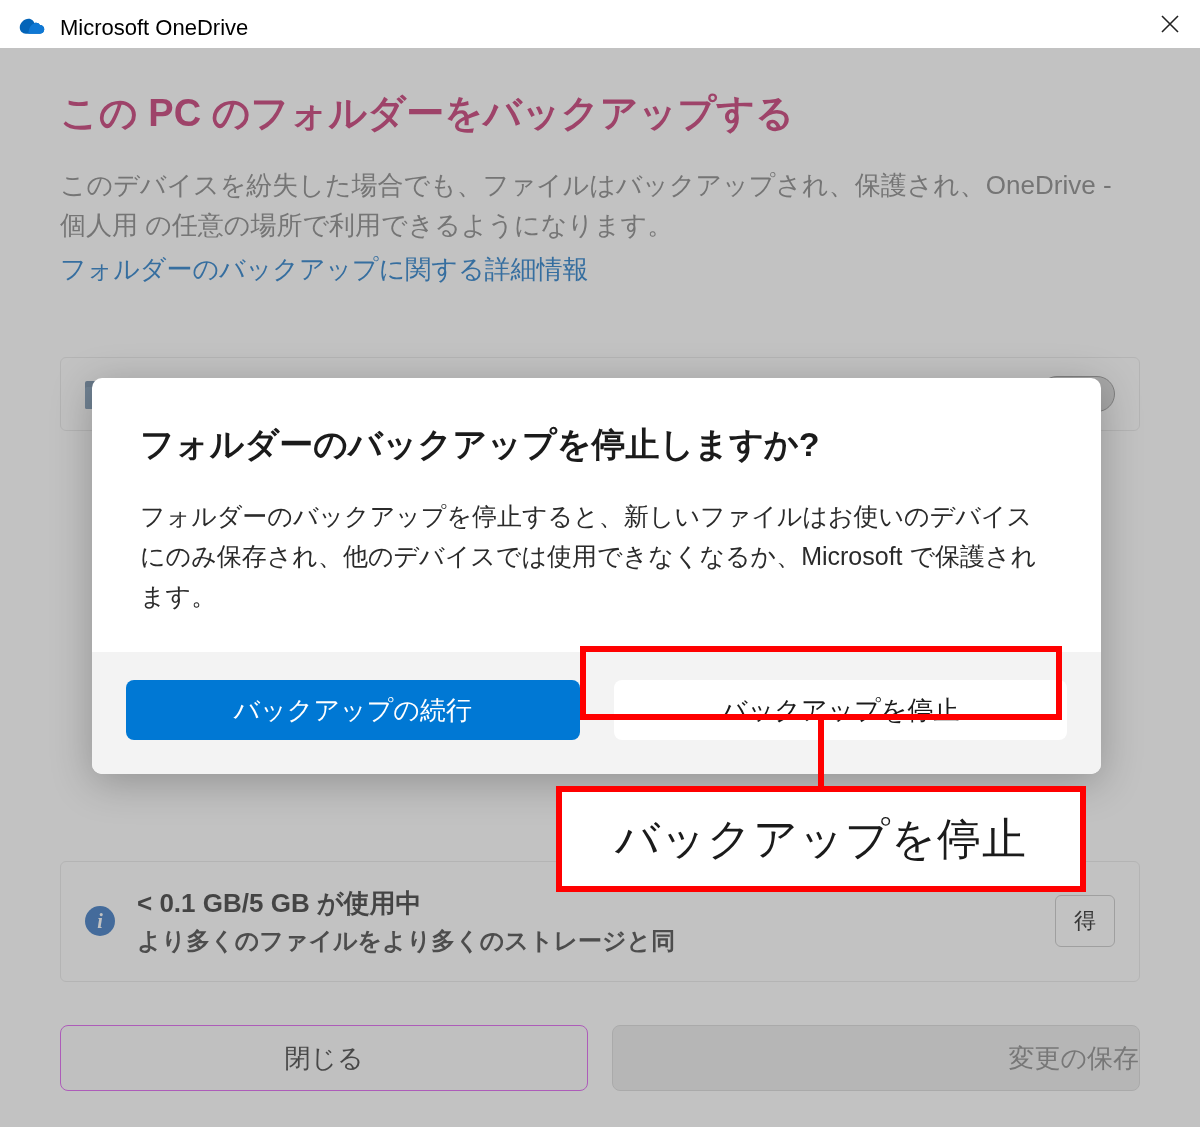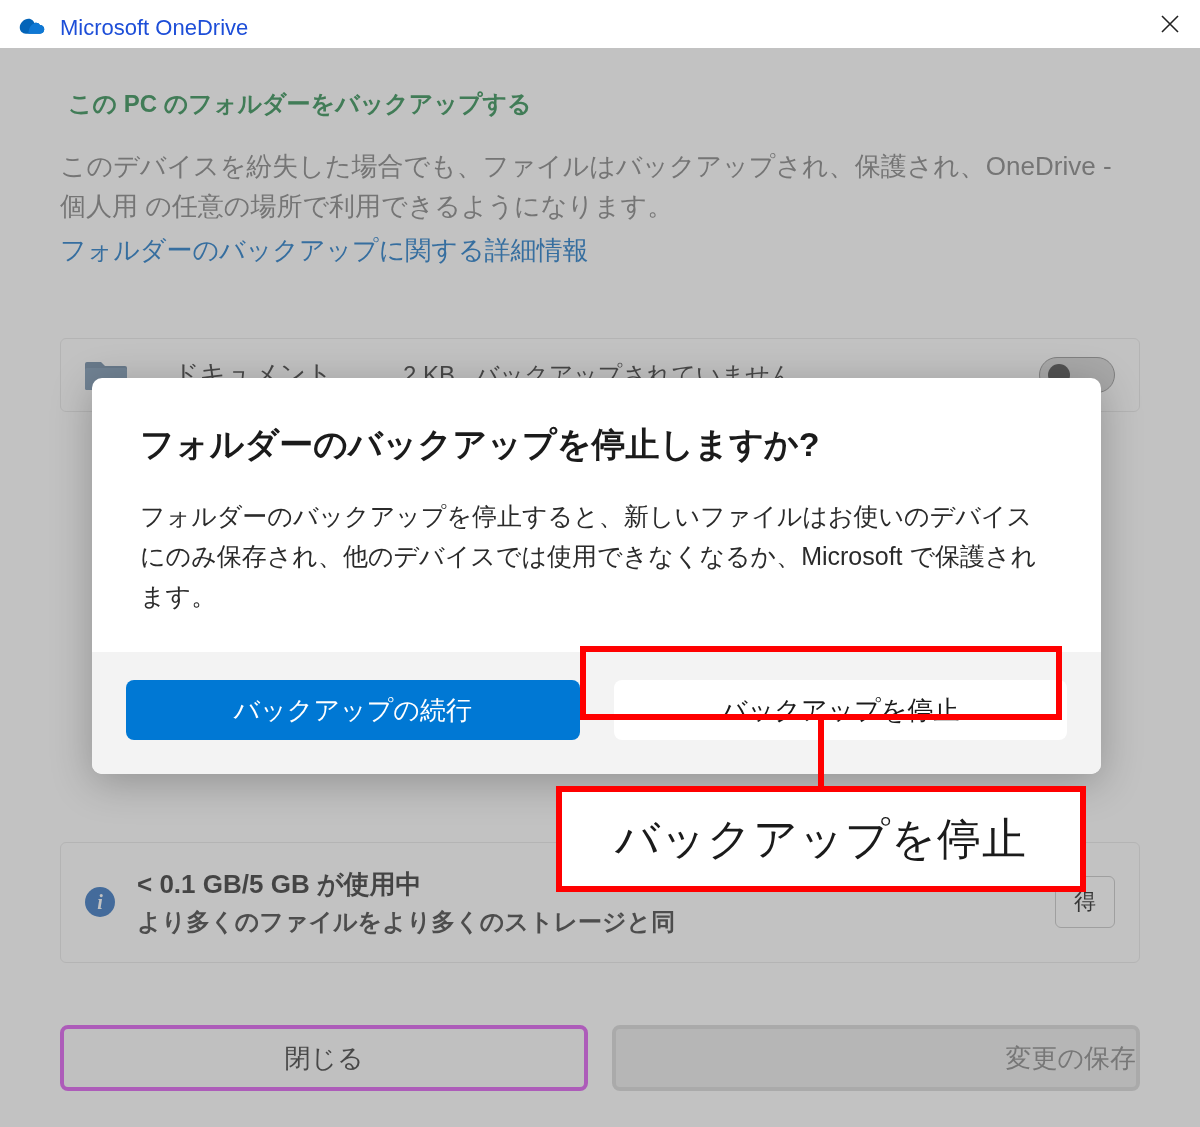--- a/index.html
+++ b/index.html
@@ -18,34 +18,33 @@
     position: relative;
   }
   .titlebar {
     height: 48px;
     display: flex;
     align-items: center;
     padding: 0 0 0 18px;
     background: #fff;
   }
   .titlebar .app-icon { width: 28px; height: 28px; margin-right: 14px; }
-  .titlebar .title { font-size: 22px; color: #1d4ed8; flex: 1; margin-top: 8px; }
+  .titlebar .title { font-size: 22px; color: #000000; flex: 1; margin-top: 8px; }
   .titlebar .close {
     width: 60px; height: 48px; display: flex; align-items: center; justify-content: center;
     font-size: 24px; color: #222; cursor: pointer;
   }
   .content {
     padding: 40px 60px 0 60px;
   }
   .page-title {
-    font-size: 24px;
+    font-size: 38px;
     font-weight: 600;
-    color: #15803d;
+    color: #be185d;
     margin-bottom: 26px;
-    margin-left: 8px;
   }
   .page-desc {
     font-size: 26px;
     color: #737373;
     line-height: 1.55;
     margin-bottom: 6px;
   }
   .link {
     font-size: 26px;
     color: #0067c0;
@@ -92,21 +91,21 @@
   .get-btn {
     border: 1px solid #bfbfbf; background: #fff; padding: 10px 18px; font-size: 22px;
     border-radius: 6px; margin-left: auto;
   }
   .bottom-buttons {
     position: absolute;
     left: 60px; right: 60px; bottom: 36px;
     display: flex; gap: 24px;
   }
   .bottom-buttons button {
-    flex: 1; height: 66px; font-size: 26px; border-radius: 8px; border: 4px solid #d946ef;
+    flex: 1; height: 66px; font-size: 26px; border-radius: 8px; border: 1px solid #d946ef;
     background: #fbfbfb; color: #222; cursor: pointer;
   }
   .bottom-buttons .primary { background: #eaeaea; color: #777; border-color: #d4d4d4; text-align: right; }
 
   
   .dim {
     position: absolute; inset: 48px 0 0 0; background: rgba(120,120,120,0.45);
     pointer-events: none;
   }
 

